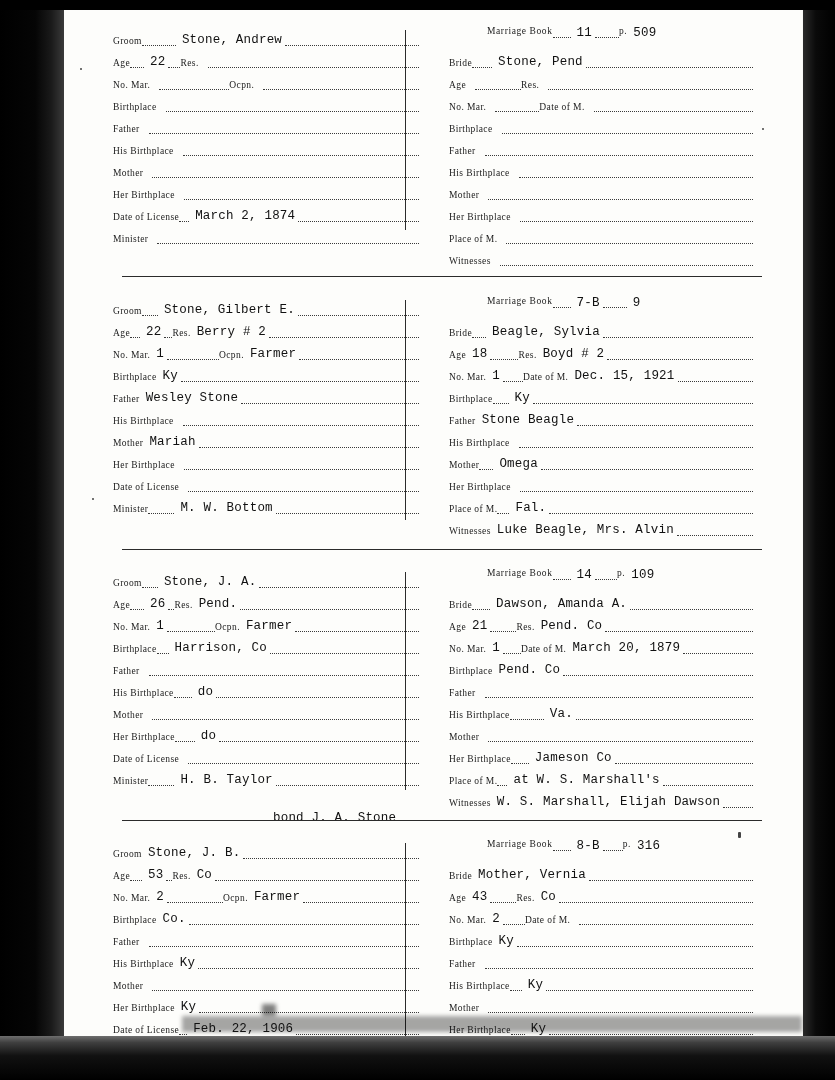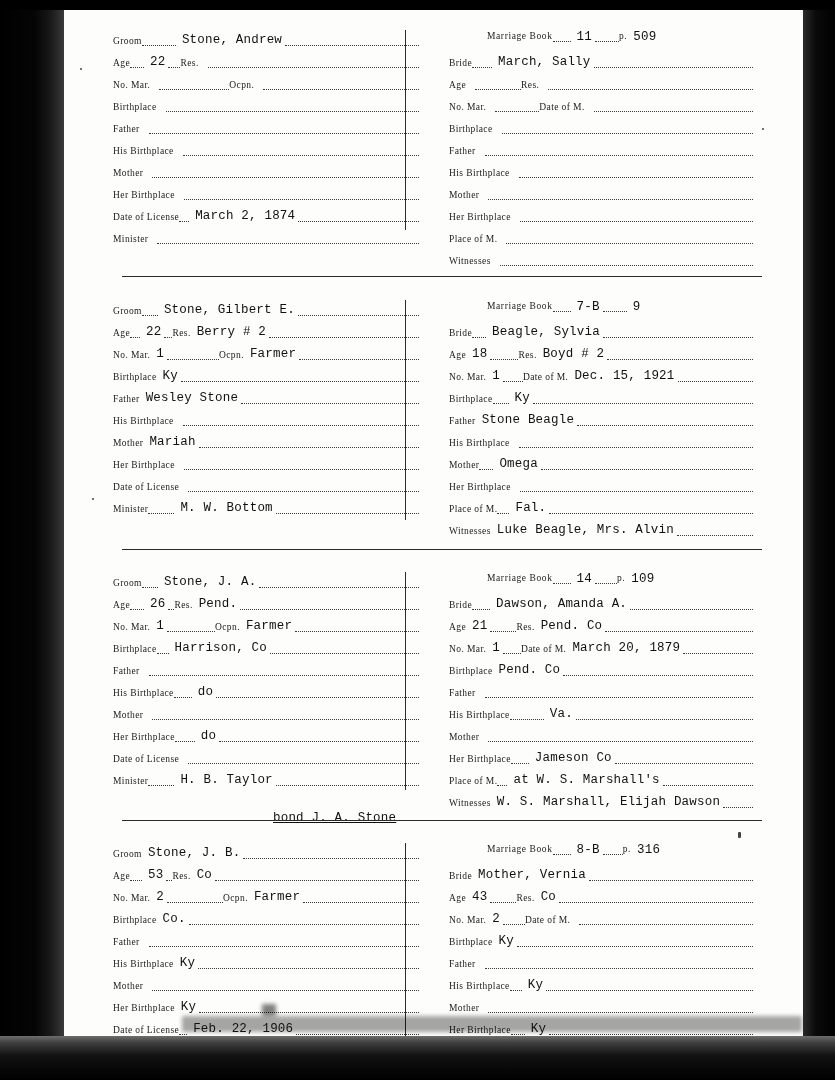--- a/index.html
+++ b/index.html
@@ -135,35 +135,35 @@
     height: 11px;
     margin-bottom: 2px;
     min-width: 4px;
   }
   .dots.short { flex: 0 0 auto; width: 34px; }
 
   .header-row {
     position: relative;
     height: 22px;
     display: flex;
-    align-items: center;
+    align-items: flex-start;
     justify-content: flex-start;
     padding-left: 38px;
   }
   .header-row .lbl { letter-spacing: 0.6px; }
 
   .note {
     font-family: "Liberation Mono", monospace;
     font-size: 12.5px;
     color: #111;
     padding-left: 78px;
     padding-top: 10px;
     letter-spacing: 0.2px;
   }
-  .note.ind2 { padding-left: 160px; padding-top: 1px; text-decoration: underline; }
+  .note.ind2 { padding-left: 160px; padding-top: 1px; }
   .note.ind3 { padding-left: 430px; padding-top: 0px; }
   .note.ind4 { padding-left: 470px; padding-top: 0px; }
 
   .specks {
     position: absolute;
     width: 2px; height: 2px;
     background: #444;
     border-radius: 50%;
   }
 </style>
@@ -246,21 +246,21 @@
                 <span class="lbl">Marriage Book</span>
                 <span class="dots short" style="width:18px;"></span>
                 <span class="val">11</span>
                 <span class="dots short" style="width:24px;"></span>
                 <span class="lbl">p.</span>
                 <span class="val">509</span>
               </div>
               <div class="row">
                 <span class="lbl">Bride</span>
                 <span class="dots short" style="width:20px;"></span>
-                <span class="val">March, Sally</span>
+                <span class="val">Stone, Pend</span>
                 <span class="dots"></span>
               </div>
               <div class="row">
                 <span class="lbl">Age</span>
                 <span class="val"></span>
                 <span class="dots" style="flex:0 0 46px;"></span>
                 <span class="lbl">Res.</span>
                 <span class="val"></span>
                 <span class="dots"></span>
               </div>

